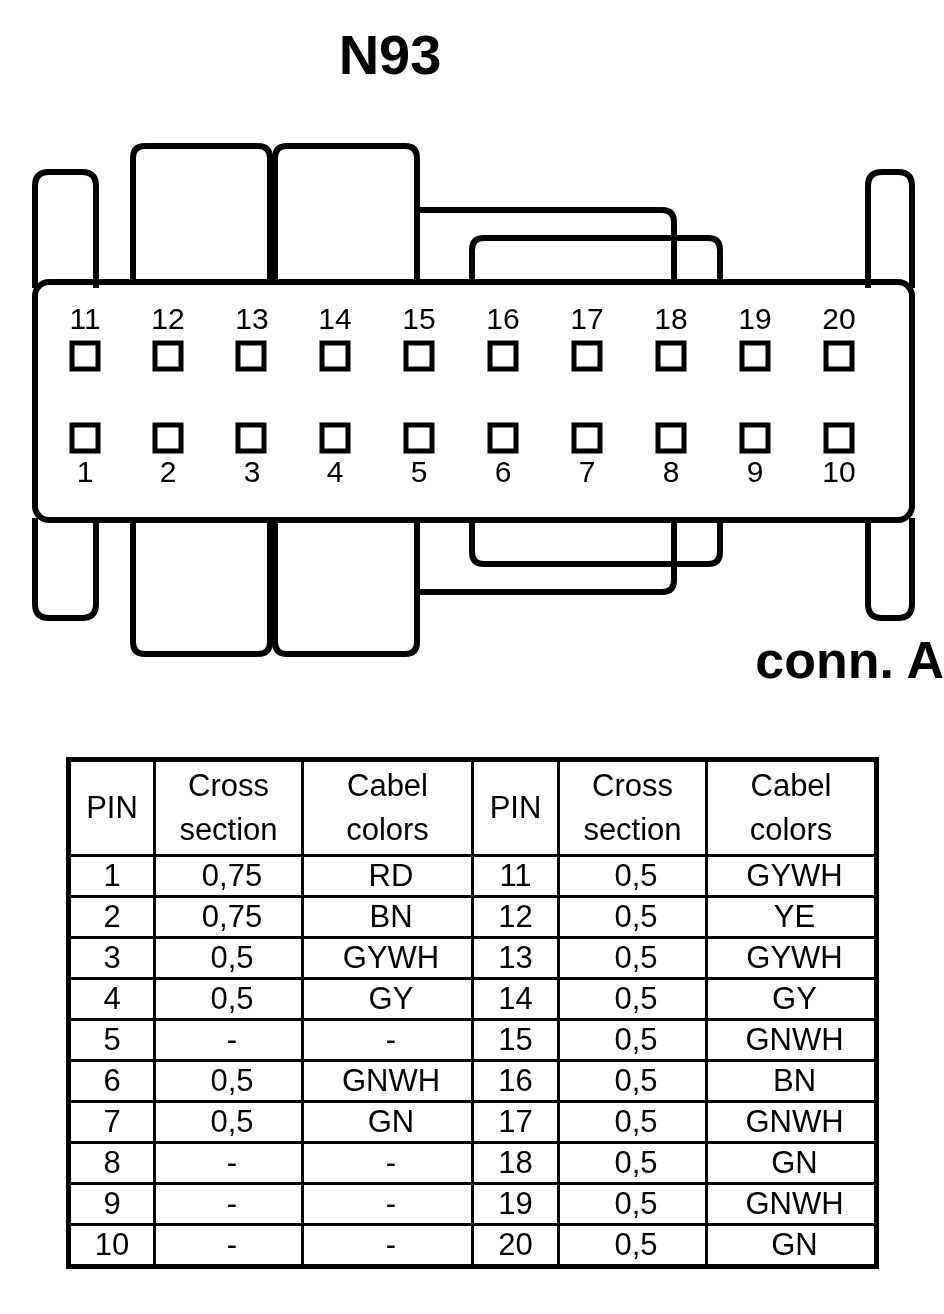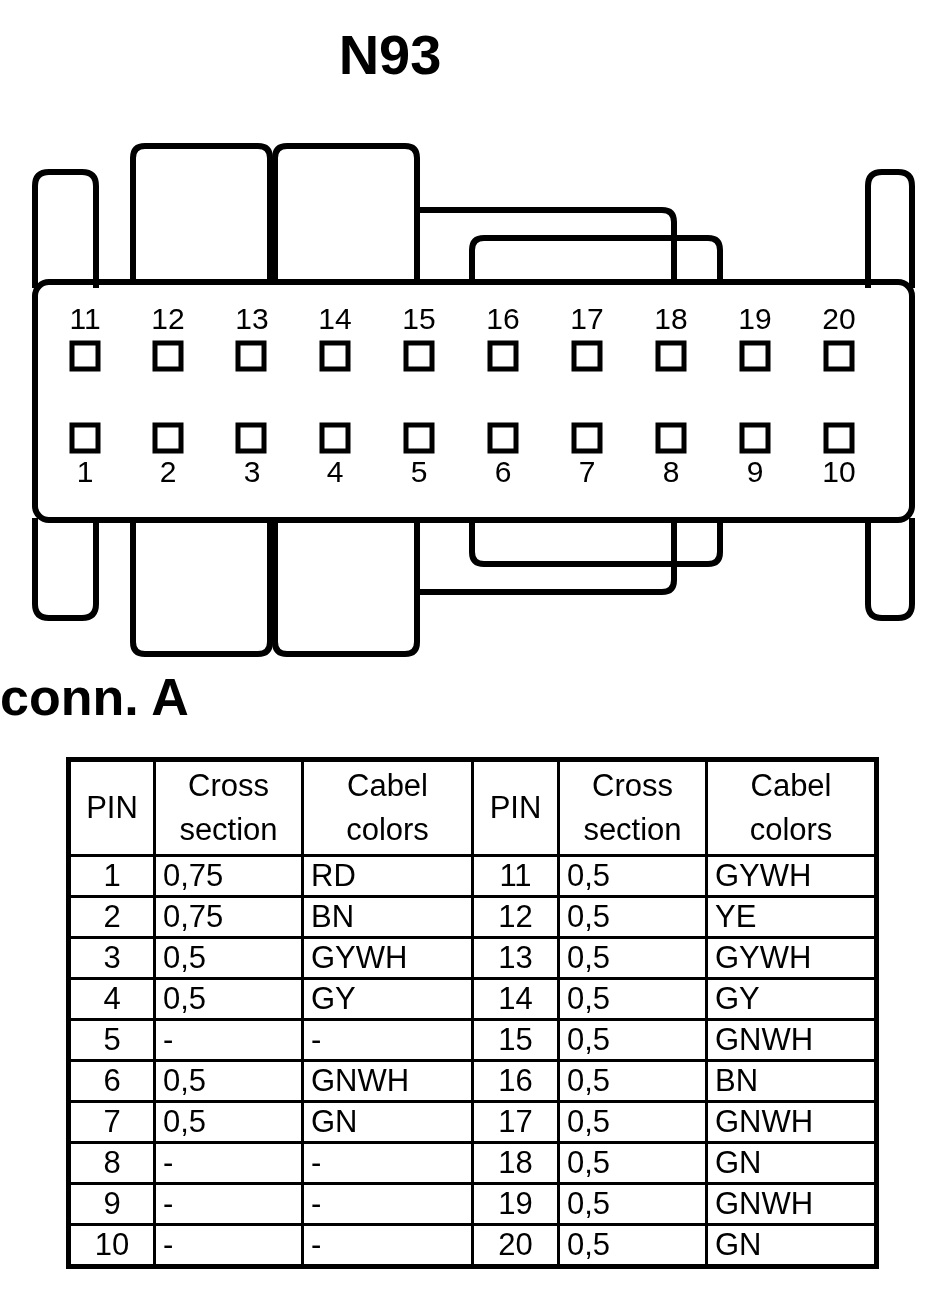--- a/index.html
+++ b/index.html
@@ -49,24 +49,24 @@
     text-align: center;
     font-size: 30px;
     font-weight: normal;
     line-height: 32px;
     font-family: "Liberation Sans", sans-serif;
   }
 
   
   .conn-caption {
     position: absolute;
-    top: 666px;
+    top: 629px;
     left: 0;
     width: 944px;
-    text-align: left;
+    text-align: right;
     font-size: 52px;
     font-weight: bold;
     line-height: 62px;
   }
 
   
   .pin-table-wrap {
     position: absolute;
     left: 66px;
     top: 757px;
@@ -102,21 +102,21 @@
     text-align: center;
     padding: 2px 2px;
     height: 96px;
     line-height: 44px;
   }
   table.pin-table td.pin-col {
     text-align: center;
     padding-left: 0;
   }
   table.pin-table td.val-col {
-    text-align: left;
+    text-align: center;
     padding-left: 7px;
   }
 </style>
 </head>
 <body>
 
 <div class="title">N93</div>
 
 <div class="connector-wrap">
 

